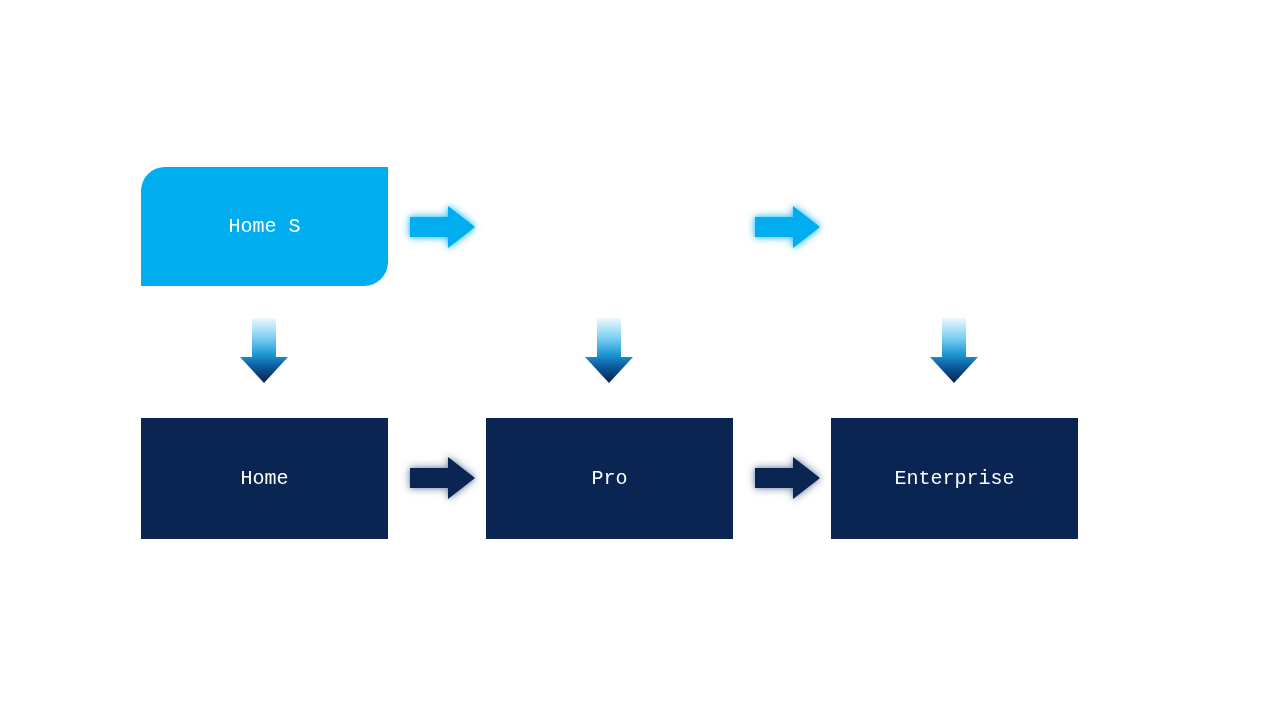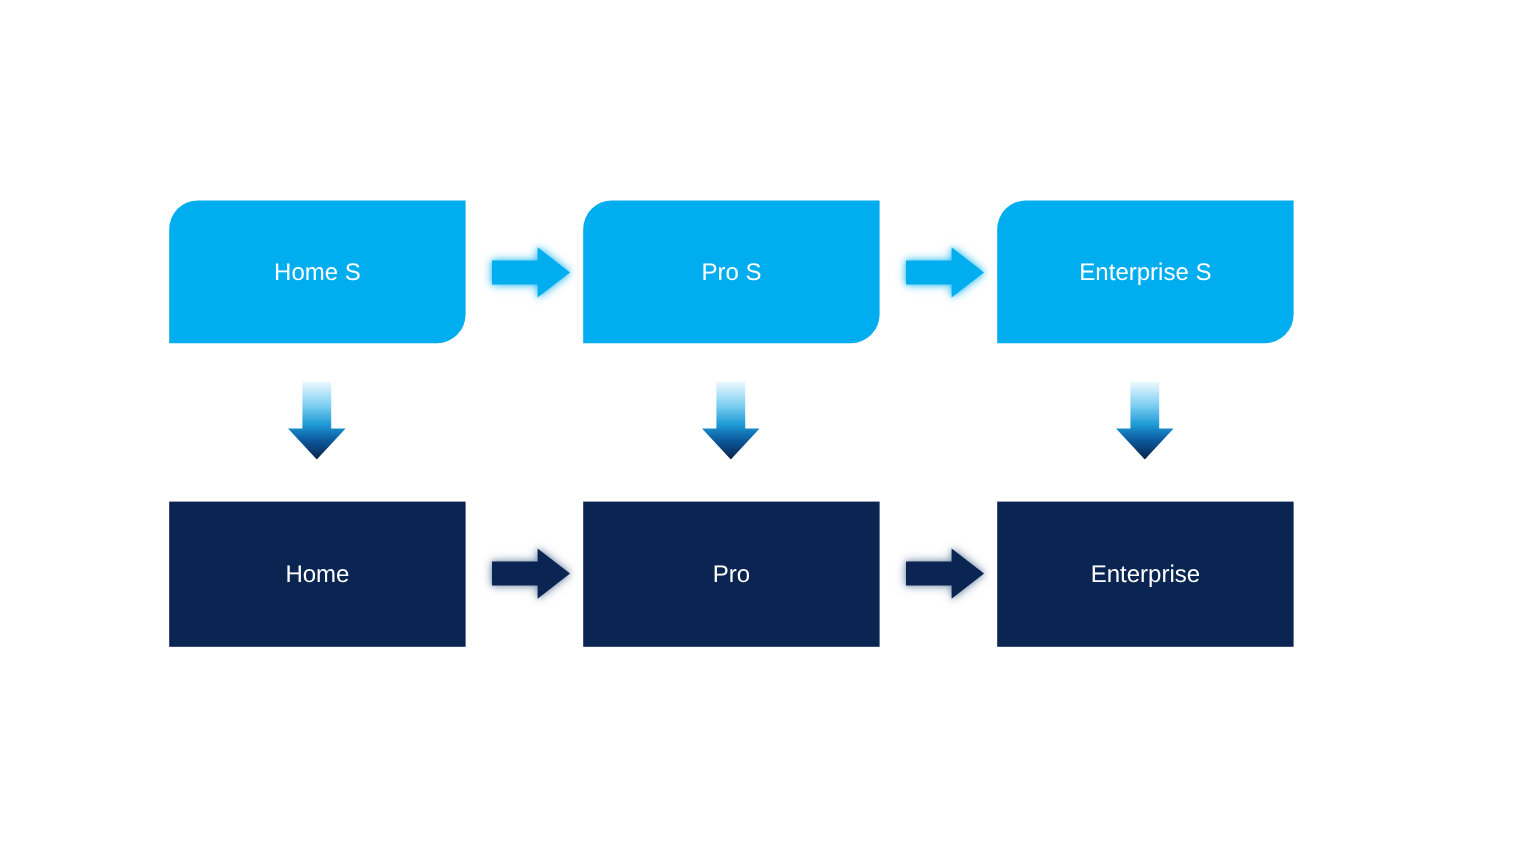--- a/index.html
+++ b/index.html
@@ -4,21 +4,21 @@
 <style>
   :root{
     --light-blue:#00AEEF; --dark-navy:#0A2551; --text-color:#FFFFFF; --background:#FFFFFF;
     --grad-top:#EDF8FE; --grad-upper:#7FD0F2; --grad-mid:#1E9AD6; --grad-lower:#0C5A9E; --grad-bottom:#0A2248;
     --light-glow:rgba(0,174,239,0.55); --dark-glow:rgba(70,100,140,0.5);
   }
   *{margin:0;padding:0;box-sizing:border-box;}
   body{background:#fff;}
   .canvas{
     position:relative;width:1280px;height:672px;background:var(--background);
-    font-family:Liberation Sans, sans-serif;overflow:hidden;
+    font-family:Liberation Mono, monospace;overflow:hidden;
   }
   .node{
     position:absolute;width:247px;display:flex;align-items:center;justify-content:center;
     color:var(--text-color);font-size:20px;line-height:1;
   }
   .node.top{top:167px;height:119px;background:var(--light-blue);border-radius:24px 0 24px 0;}
   .node.bottom{top:418px;height:121px;background:var(--dark-navy);text-align:center;}
   .c0{left:141px}.c1{left:486px}.c2{left:831px}
   .rarrow{position:absolute;width:66px;height:44px;}
   .rarrow.toprow{top:205px;}
@@ -30,26 +30,20 @@
   .d0{left:240px}.d1{left:585px}.d2{left:930px}
   svg{display:block;width:100%;height:100%;}
 </style>
 </head>
 <body>
 
 <div class="canvas">
 
   <div class="node top c0">
     <span>Home S</span>
-  </div>
-  <div class="node top c1">
-    <span>Pro S</span>
-  </div>
-  <div class="node top c2">
-    <span>Enterprise S</span>
   </div>
 
   <div class="node bottom c0">
     <span>Home</span>
   </div>
   <div class="node bottom c2">
     <span>Enterprise</span>
   </div>
   <div class="node bottom c1">
     <span>Pro</span>

